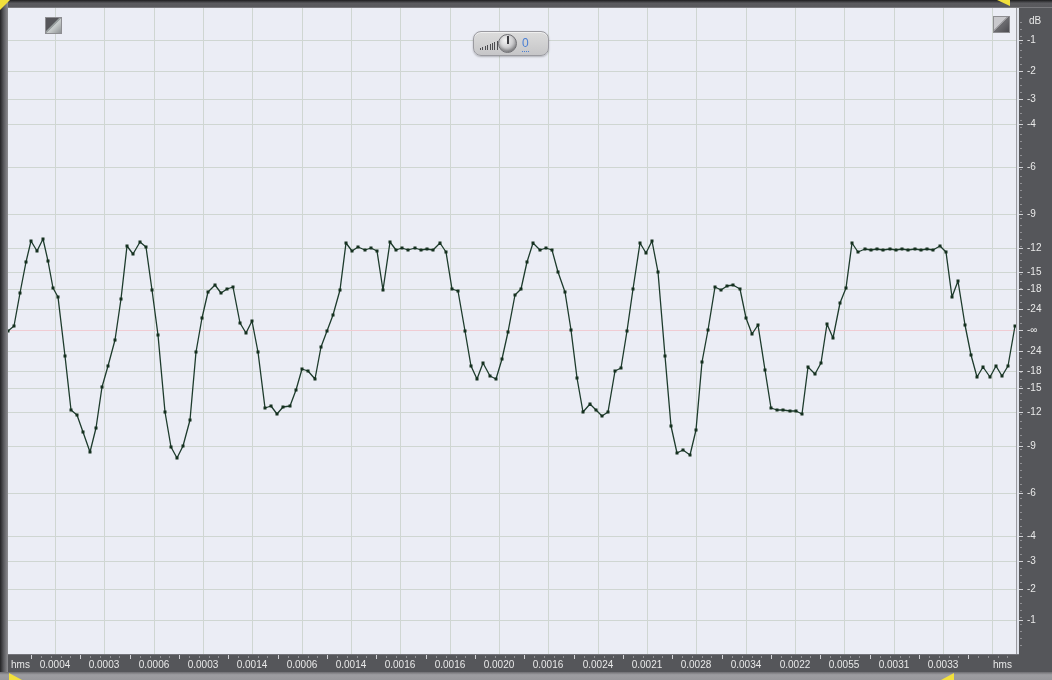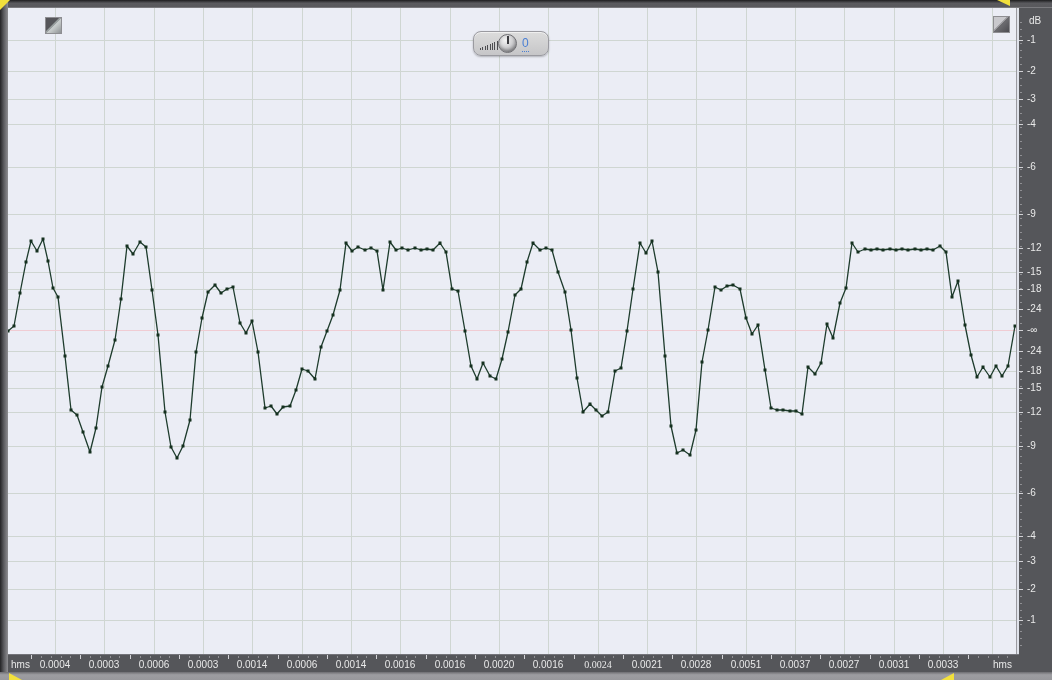--- a/index.html
+++ b/index.html
@@ -509,26 +509,26 @@
       <span class="ruler-label" style="left: 96px; top: 5px; transform: translateX(-50%);">0.0003</span>
       <span class="ruler-label" style="left: 146px; top: 5px; transform: translateX(-50%);">0.0006</span>
       <span class="ruler-label" style="left: 195px; top: 5px; transform: translateX(-50%);">0.0003</span>
       <span class="ruler-label" style="left: 244px; top: 5px; transform: translateX(-50%);">0.0014</span>
       <span class="ruler-label" style="left: 294px; top: 5px; transform: translateX(-50%);">0.0006</span>
       <span class="ruler-label" style="left: 343px; top: 5px; transform: translateX(-50%);">0.0014</span>
       <span class="ruler-label" style="left: 392px; top: 5px; transform: translateX(-50%);">0.0016</span>
       <span class="ruler-label" style="left: 442px; top: 5px; transform: translateX(-50%);">0.0016</span>
       <span class="ruler-label" style="left: 491px; top: 5px; transform: translateX(-50%);">0.0020</span>
       <span class="ruler-label" style="left: 540px; top: 5px; transform: translateX(-50%);">0.0016</span>
-      <span class="ruler-label" style="left: 590px; top: 5px; transform: translateX(-50%); font-family: Liberation Serif, serif;">0.0024</span>
+      <span class="ruler-label" style="left: 590px; top: 5px; transform: translateX(-50%);">0.0024</span>
       <span class="ruler-label" style="left: 639px; top: 5px; transform: translateX(-50%);">0.0021</span>
       <span class="ruler-label" style="left: 688px; top: 5px; transform: translateX(-50%);">0.0028</span>
-      <span class="ruler-label" style="left: 738px; top: 5px; transform: translateX(-50%);">0.0051</span>
-      <span class="ruler-label" style="left: 787px; top: 5px; transform: translateX(-50%);">0.0037</span>
-      <span class="ruler-label" style="left: 836px; top: 5px; transform: translateX(-50%);">0.0027</span>
+      <span class="ruler-label" style="left: 738px; top: 5px; transform: translateX(-50%);">0.0034</span>
+      <span class="ruler-label" style="left: 787px; top: 5px; transform: translateX(-50%);">0.0022</span>
+      <span class="ruler-label" style="left: 836px; top: 5px; transform: translateX(-50%);">0.0055</span>
       <span class="ruler-label" style="left: 886px; top: 5px; transform: translateX(-50%);">0.0031</span>
       <span class="ruler-label" style="left: 935px; top: 5px; transform: translateX(-50%);">0.0033</span>
     </div>
 
   <div id="bottom-strip"></div>
 
   <div id="ymark-tl" class="ymark"></div>
   <div id="ymark-tr" class="ymark"></div>
   <div id="ymark-bl" class="ymark"></div>
   <div id="ymark-br" class="ymark"></div>

